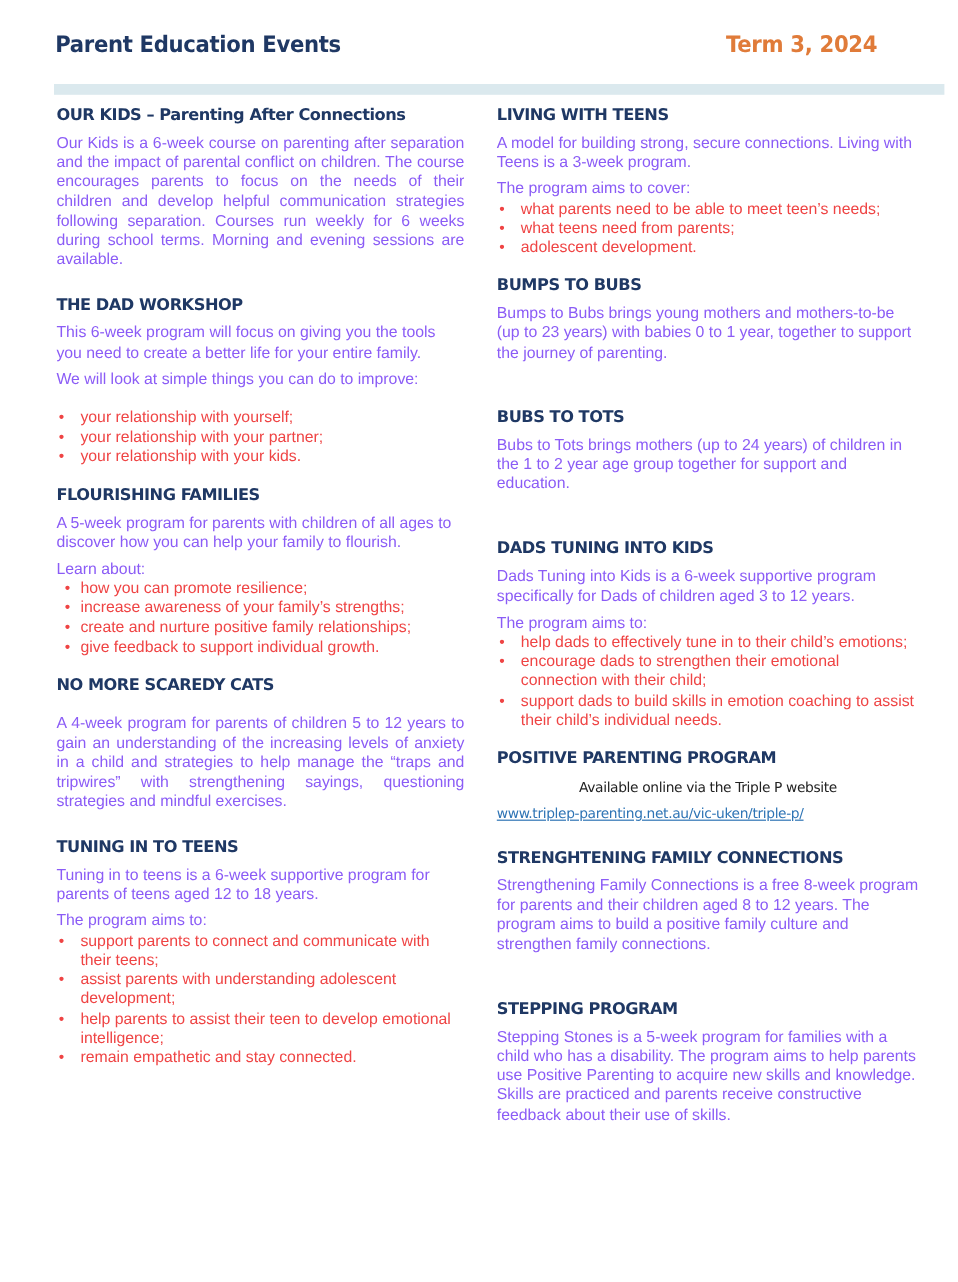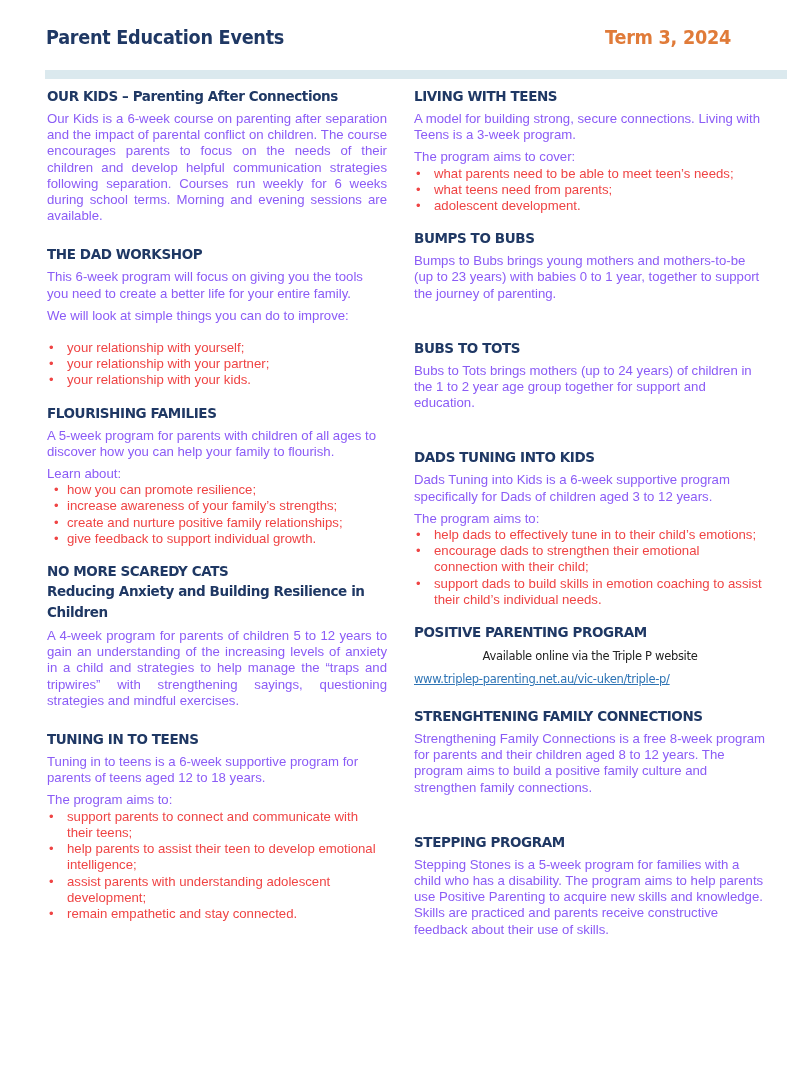--- a/index.html
+++ b/index.html
@@ -92,34 +92,33 @@
     <ul class="tight">
       <li>how you can promote resilience;</li>
       <li>increase awareness of your family’s strengths;</li>
       <li>create and nurture positive family relationships;</li>
       <li>give feedback to support individual growth.</li>
     </ul>
   </section>
   <div class="gap-s"></div>
 
   <section class="section">
-    <h2 style="margin-bottom:0">NO MORE SCAREDY CATS</h2>
-    <h2 class="sub" style="margin-top:0">Reducing Anxiety and Building Resilience in Children</h2>
+    <h2 style="margin-bottom:14px">NO MORE SCAREDY CATS</h2>
     <p class="justify">A 4-week program for parents of children 5 to 12 years to gain an understanding of the increasing levels of anxiety in a child and strategies to help manage the “traps and tripwires” with strengthening sayings, questioning strategies and mindful exercises.</p>
   </section>
   <div class="gap-s"></div>
 
   <section class="section">
     <h2>TUNING IN TO TEENS</h2>
     <p>Tuning in to teens is a 6-week supportive program for parents of teens aged 12 to 18 years.</p>
     <p style="margin-bottom:0">The program aims to:</p>
     <ul>
       <li>support parents to connect and communicate with their teens;</li>
+      <li>assist parents with understanding adolescent development;</li>
       <li>help parents to assist their teen to develop emotional intelligence;</li>
-      <li>assist parents with understanding adolescent development;</li>
       <li>remain empathetic and stay connected.</li>
     </ul>
   </section>
 </div>
 
 <div class="col right">
 
   <section class="section">
     <h2>LIVING WITH TEENS</h2>
     <p>A model for building strong, secure connections. Living with Teens is a 3-week program.</p>

